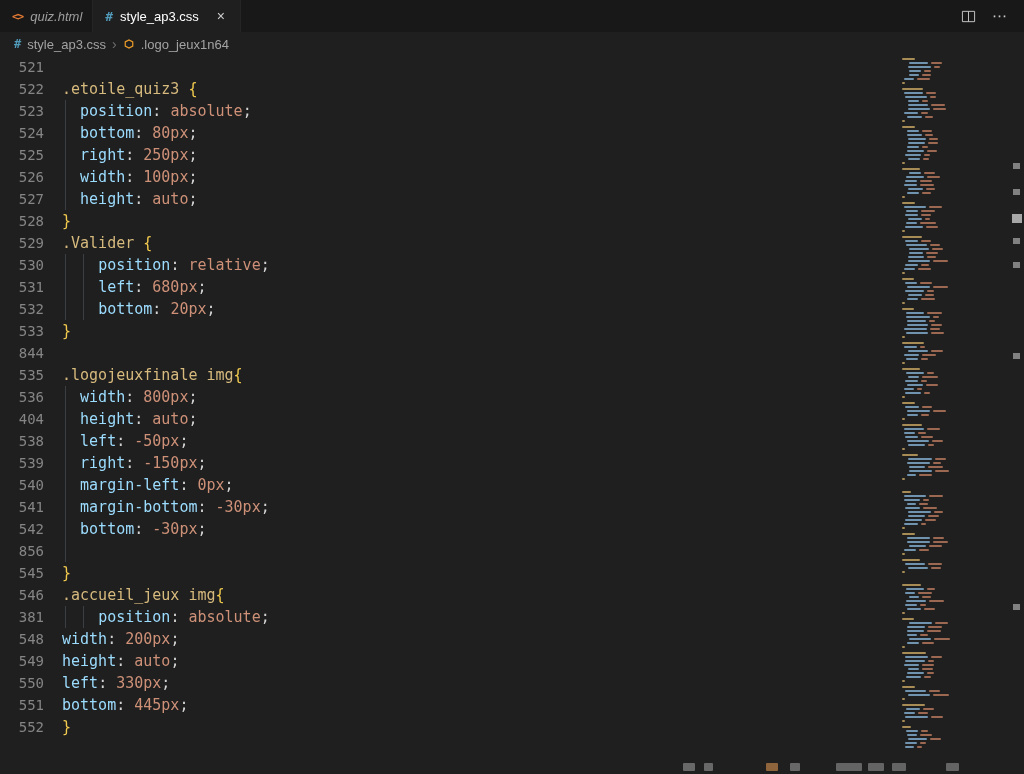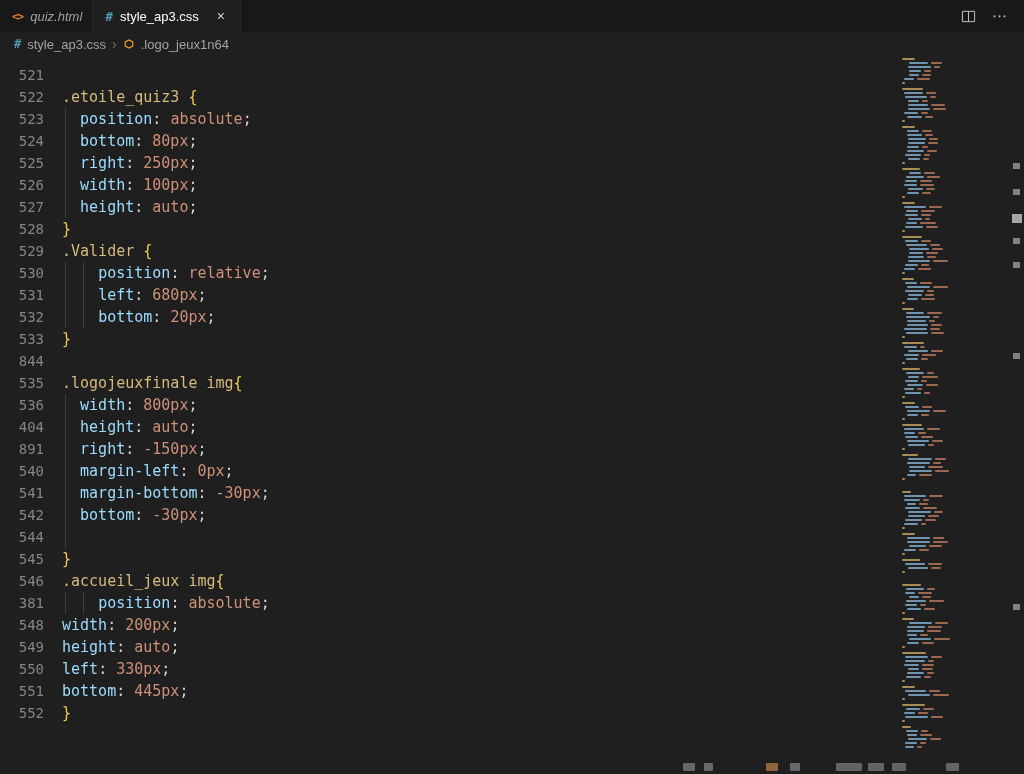--- a/index.html
+++ b/index.html
@@ -23,21 +23,21 @@
 
   
   .breadcrumb{height:24px;display:flex;align-items:center;gap:6px;padding:0 14px;
               font-size:13px;color:var(--breadcrumb-fg);background:var(--editor-bg)}
   .bc-file-icon{color:var(--css-icon);font-weight:700;font-size:12px;font-family:"DejaVu Sans Mono",monospace}
   .bc-sep{color:#6f6f6f;font-size:14px}
 
   
   .editor{position:relative;height:704px;overflow:hidden;background:var(--editor-bg);
           font-family:"DejaVu Sans Mono","Liberation Mono",monospace;font-size:15px}
-  .code{position:absolute;left:0;top:8px;right:130px}
+  .code{position:absolute;left:0;top:0;right:130px}
   .line{display:flex;height:22px;line-height:22px;white-space:pre}
   .ln{flex:0 0 44px;text-align:right;color:var(--line-number);font-size:14px;user-select:none}
   .lt{margin-left:18px;position:relative;white-space:pre}
   .guide{position:absolute;top:0;bottom:0;width:1px;background:var(--indent-guide)}
   .tk-s{color:var(--selector)}
   .tk-p{color:var(--property)}
   .tk-v{color:var(--value)}
   .tk-o{color:var(--punctuation)}
   .tk-b{color:var(--brace)}
   .tk-w{color:#d4d4d4}
@@ -104,25 +104,26 @@
         <div class="line"><span class="ln">528</span><span class="lt"><span class="tk-b">}</span></span></div>
         <div class="line"><span class="ln">529</span><span class="lt"><span class="tk-s">.Valider </span><span class="tk-b">{</span></span></div>
         <div class="line"><span class="ln">530</span><span class="lt"><i class="guide" style="left: 3px;"></i><i class="guide" style="left: 21px;"></i><span class="tk-w">    </span><span class="tk-p">position</span><span class="tk-o">: </span><span class="tk-v">relative</span><span class="tk-o">;</span></span></div>
         <div class="line"><span class="ln">531</span><span class="lt"><i class="guide" style="left: 3px;"></i><i class="guide" style="left: 21px;"></i><span class="tk-w">    </span><span class="tk-p">left</span><span class="tk-o">: </span><span class="tk-v">680px</span><span class="tk-o">;</span></span></div>
         <div class="line"><span class="ln">532</span><span class="lt"><i class="guide" style="left: 3px;"></i><i class="guide" style="left: 21px;"></i><span class="tk-w">    </span><span class="tk-p">bottom</span><span class="tk-o">: </span><span class="tk-v">20px</span><span class="tk-o">;</span></span></div>
         <div class="line"><span class="ln">533</span><span class="lt"><span class="tk-b">}</span></span></div>
         <div class="line"><span class="ln">844</span><span class="lt"></span></div>
         <div class="line"><span class="ln">535</span><span class="lt"><span class="tk-s">.logojeuxfinale img</span><span class="tk-b">{</span></span></div>
         <div class="line"><span class="ln">536</span><span class="lt"><i class="guide" style="left: 3px;"></i><span class="tk-w">  </span><span class="tk-p">width</span><span class="tk-o">: </span><span class="tk-v">800px</span><span class="tk-o">;</span></span></div>
         <div class="line"><span class="ln">404</span><span class="lt"><i class="guide" style="left: 3px;"></i><span class="tk-w">  </span><span class="tk-p">height</span><span class="tk-o">: </span><span class="tk-v">auto</span><span class="tk-o">;</span></span></div>
-        <div class="line"><span class="ln">891</span><span class="lt"><i class="guide" style="left: 3px;"></i><span class="tk-w">  </span><span class="tk-p">right</span><span class="tk-o">: </span><span class="tk-v">-150px</span><span class="tk-o">;</span></span></div>
+        <div class="line"><span class="ln">538</span><span class="lt"><i class="guide" style="left: 3px;"></i><span class="tk-w">  </span><span class="tk-p">left</span><span class="tk-o">: </span><span class="tk-v">-50px</span><span class="tk-o">;</span></span></div>
+        <div class="line"><span class="ln">539</span><span class="lt"><i class="guide" style="left: 3px;"></i><span class="tk-w">  </span><span class="tk-p">right</span><span class="tk-o">: </span><span class="tk-v">-150px</span><span class="tk-o">;</span></span></div>
         <div class="line"><span class="ln">540</span><span class="lt"><i class="guide" style="left: 3px;"></i><span class="tk-w">  </span><span class="tk-p">margin-left</span><span class="tk-o">: </span><span class="tk-v">0px</span><span class="tk-o">;</span></span></div>
         <div class="line"><span class="ln">541</span><span class="lt"><i class="guide" style="left: 3px;"></i><span class="tk-w">  </span><span class="tk-p">margin-bottom</span><span class="tk-o">: </span><span class="tk-v">-30px</span><span class="tk-o">;</span></span></div>
         <div class="line"><span class="ln">542</span><span class="lt"><i class="guide" style="left: 3px;"></i><span class="tk-w">  </span><span class="tk-p">bottom</span><span class="tk-o">: </span><span class="tk-v">-30px</span><span class="tk-o">;</span></span></div>
-        <div class="line"><span class="ln">544</span><span class="lt"><i class="guide" style="left: 3px;"></i></span></div>
+        <div class="line"><span class="ln">856</span><span class="lt"><i class="guide" style="left: 3px;"></i></span></div>
         <div class="line"><span class="ln">545</span><span class="lt"><span class="tk-b">}</span></span></div>
         <div class="line"><span class="ln">546</span><span class="lt"><span class="tk-s">.accueil_jeux img</span><span class="tk-b">{</span></span></div>
         <div class="line"><span class="ln">381</span><span class="lt"><i class="guide" style="left: 3px;"></i><i class="guide" style="left: 21px;"></i><span class="tk-w">    </span><span class="tk-p">position</span><span class="tk-o">: </span><span class="tk-v">absolute</span><span class="tk-o">;</span></span></div>
         <div class="line"><span class="ln">548</span><span class="lt"><span class="tk-p">width</span><span class="tk-o">: </span><span class="tk-v">200px</span><span class="tk-o">;</span></span></div>
         <div class="line"><span class="ln">549</span><span class="lt"><span class="tk-p">height</span><span class="tk-o">: </span><span class="tk-v">auto</span><span class="tk-o">;</span></span></div>
         <div class="line"><span class="ln">550</span><span class="lt"><span class="tk-p">left</span><span class="tk-o">: </span><span class="tk-v">330px</span><span class="tk-o">;</span></span></div>
         <div class="line"><span class="ln">551</span><span class="lt"><span class="tk-p">bottom</span><span class="tk-o">: </span><span class="tk-v">445px</span><span class="tk-o">;</span></span></div>
         <div class="line"><span class="ln">552</span><span class="lt"><span class="tk-b">}</span></span></div>
       </div>
     <div class="minimap" id="minimap">

